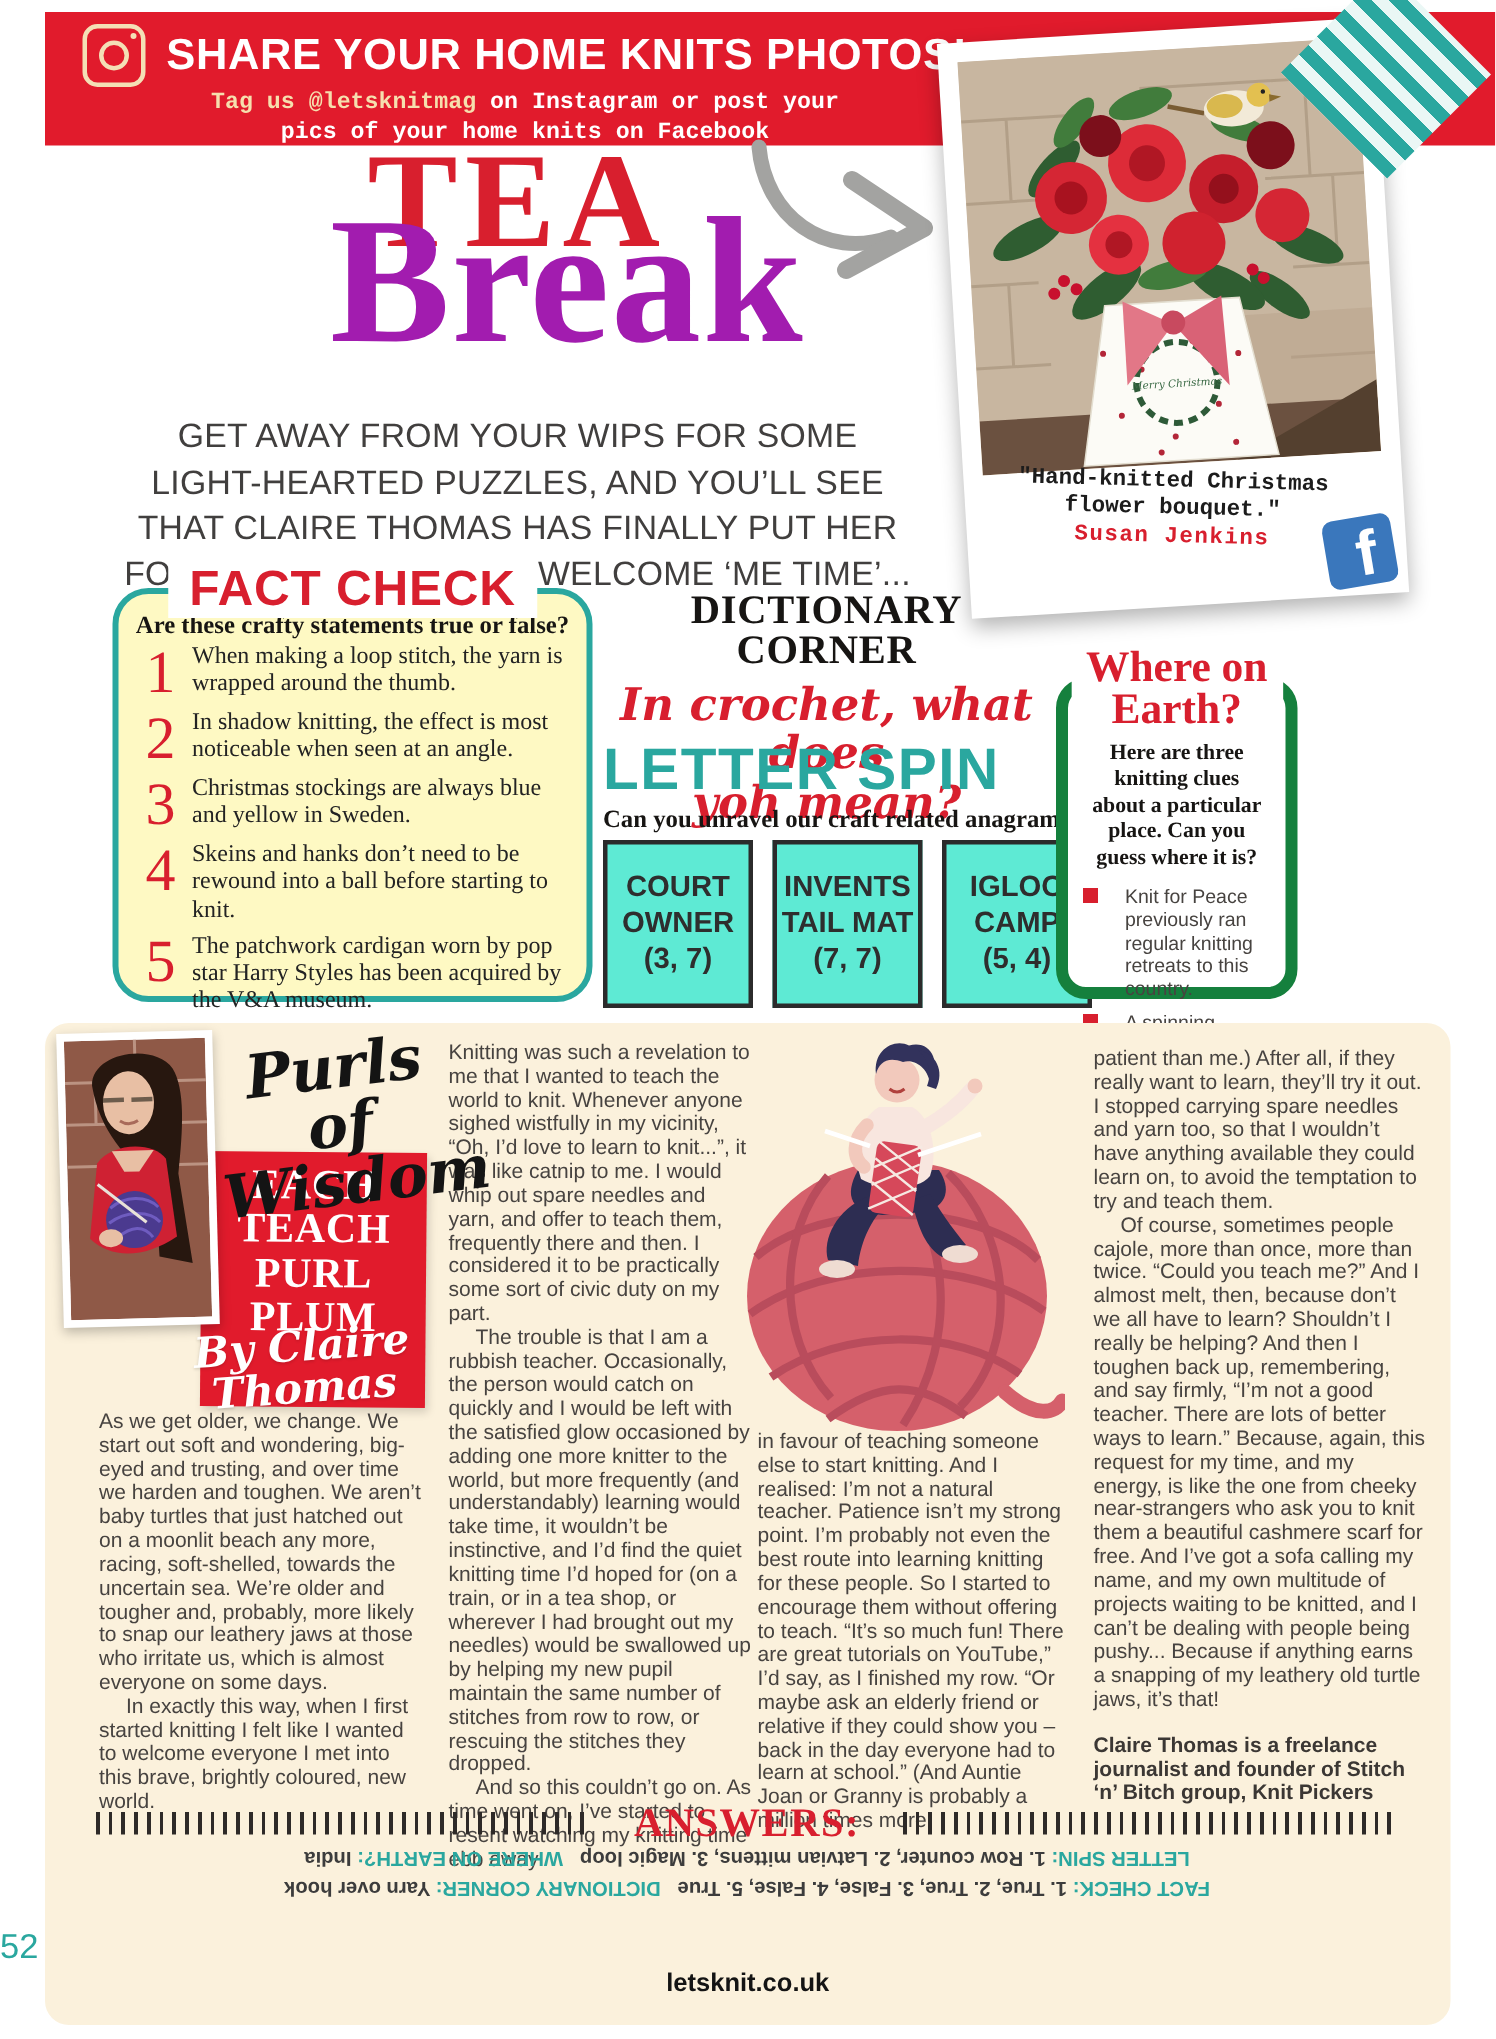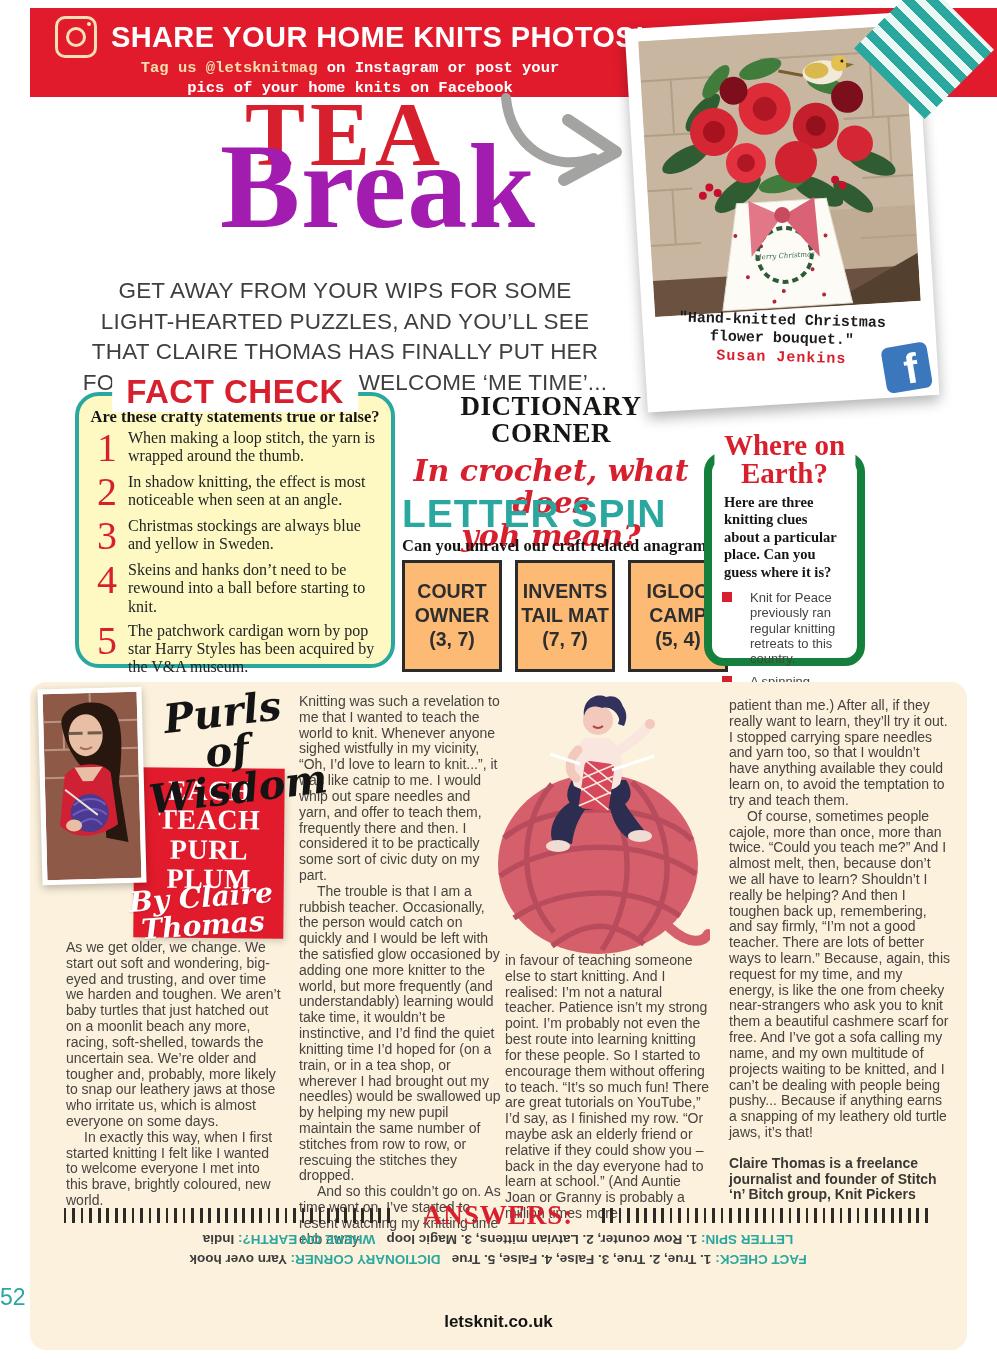--- a/index.html
+++ b/index.html
@@ -57,31 +57,31 @@
   
   .dict{position:absolute;left:400px;top:393px;width:302px;text-align:center;}
   .dict-title{font:700 27px/1 "Liberation Serif",serif;color:#171513;letter-spacing:.5px;}
   .dict-q{margin-top:8px;font:italic 700 30px/1.08 "DejaVu Serif",serif;color:#d81f2e;}
 
   
   .ls-title{position:absolute;left:402px;top:494px;font:800 39px/1 "Liberation Sans",sans-serif;
             color:#2aa79f;letter-spacing:1px;}
   .ls-sub{position:absolute;left:402px;top:537px;font:700 16.5px/1.1 "Liberation Serif",serif;color:#171513;}
   .ls-boxes{position:absolute;left:402px;top:560px;display:flex;gap:13px;}
-  .anag{width:100px;height:112px;border:3px solid #2b2b2b;background:#fdba74;box-sizing:border-box;
+  .anag{width:100px;height:112px;border:3px solid #2b2b2b;background:#5eead4;box-sizing:border-box;
         display:flex;flex-direction:column;justify-content:center;align-items:center;
         font:700 19.5px/1.22 "Liberation Sans",sans-serif;color:#2e2e2e;text-align:right;}
 
   
   .earthbox{position:absolute;left:704px;top:452px;width:161px;height:214px;border:8px solid #15803d;
             border-radius:20px;box-sizing:border-box;background:#fff;}
   .earth-title{position:absolute;top:-28px;left:50%;transform:translateX(-50%);background:#fff;
                padding:0 10px;text-align:center;font:700 29px/.95 "Liberation Serif",serif;
                color:#d81f2e;white-space:nowrap;}
-  .earth-intro{padding:34px 12px 2px;font:700 14.5px/1.2 "Liberation Serif",serif;color:#171513;}
+  .earth-intro{padding:34px 12px 2px;text-align:center;font:700 14.5px/1.2 "Liberation Serif",serif;color:#171513;}
   .clue{display:flex;gap:18px;margin:7px 10px 0;font:400 13px/1.18 "Liberation Sans",sans-serif;color:#474340;}
   .sq{width:10px;height:10px;background:#d81f2e;margin-top:2px;flex:none;}
 
   
   .cream{position:absolute;left:30px;top:682px;width:937px;height:668px;background:#fbf1dc;border-radius:16px;}
 
   .portrait{position:absolute;left:40px;top:688px;width:104px;height:196px;background:#fff;padding:5px;
             box-sizing:border-box;transform:rotate(-1.5deg);box-shadow:0 3px 8px rgba(0,0,0,.25);z-index:2;}
   .purls{position:absolute;left:144px;top:692px;width:166px;text-align:center;transform:rotate(-7deg);
          font:italic 700 40px/.98 "DejaVu Serif",serif;color:#141414;z-index:2;}

